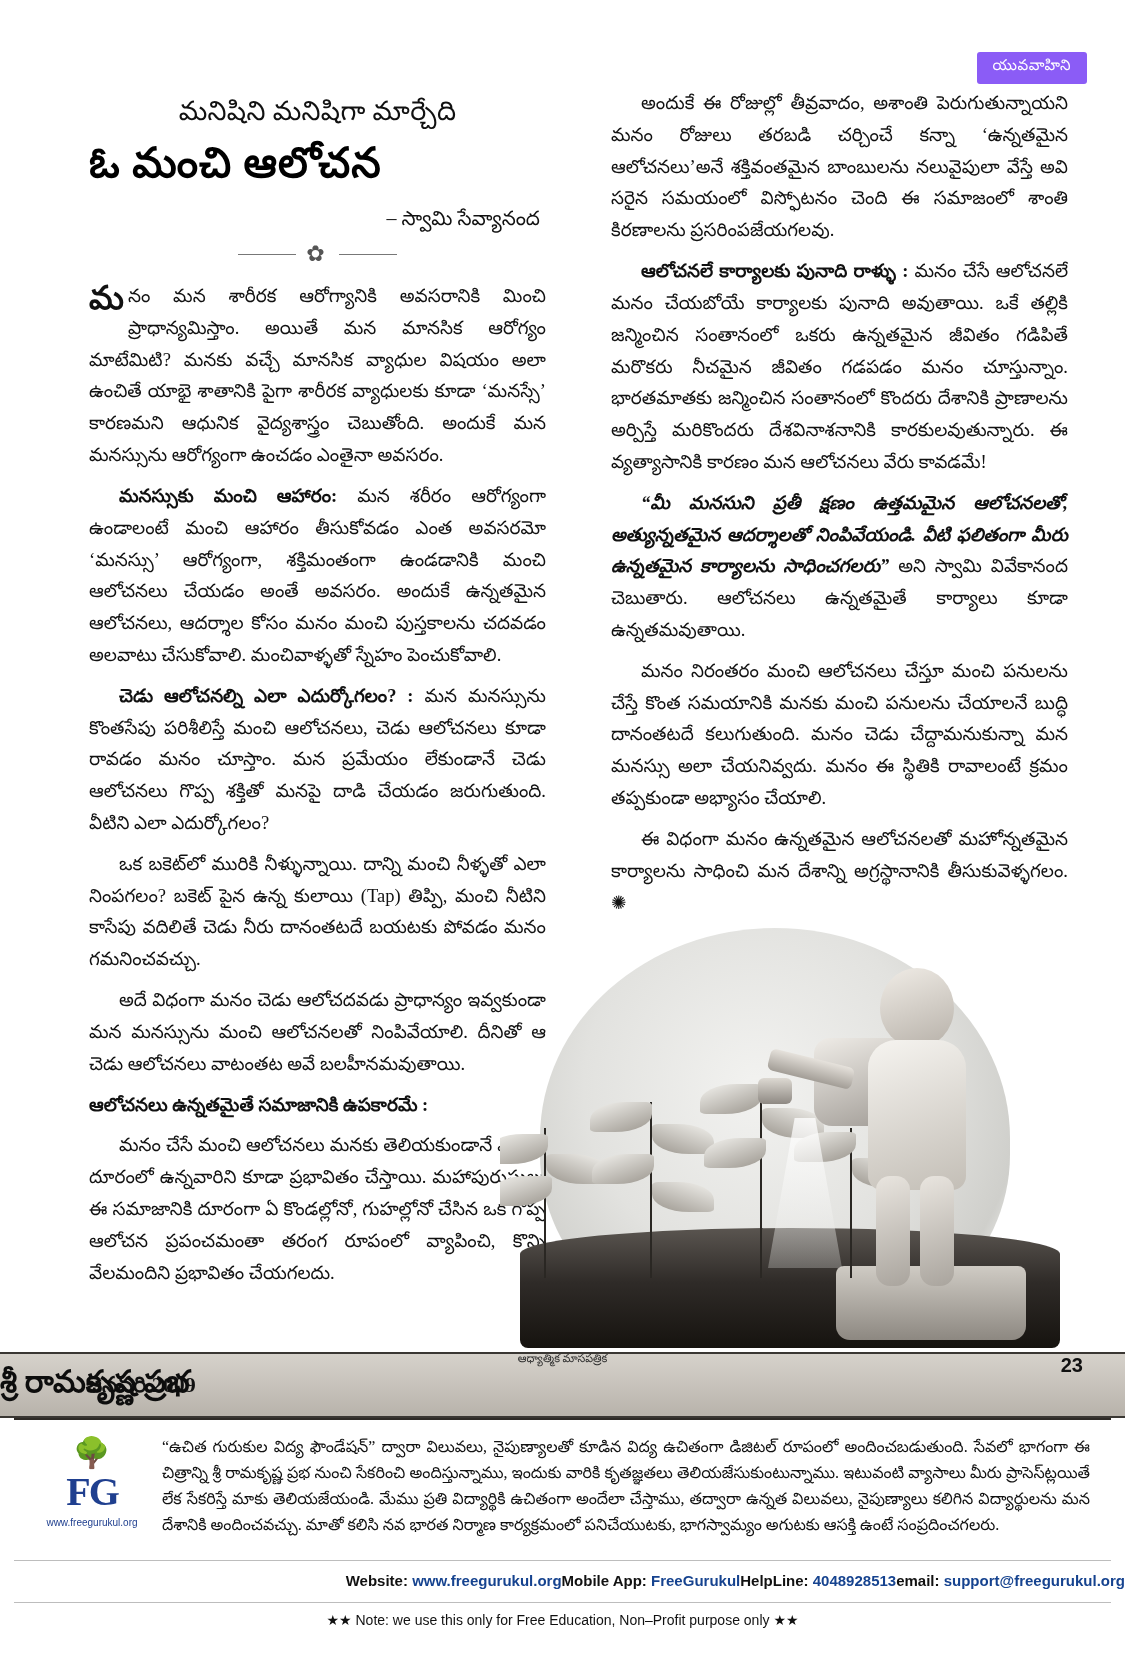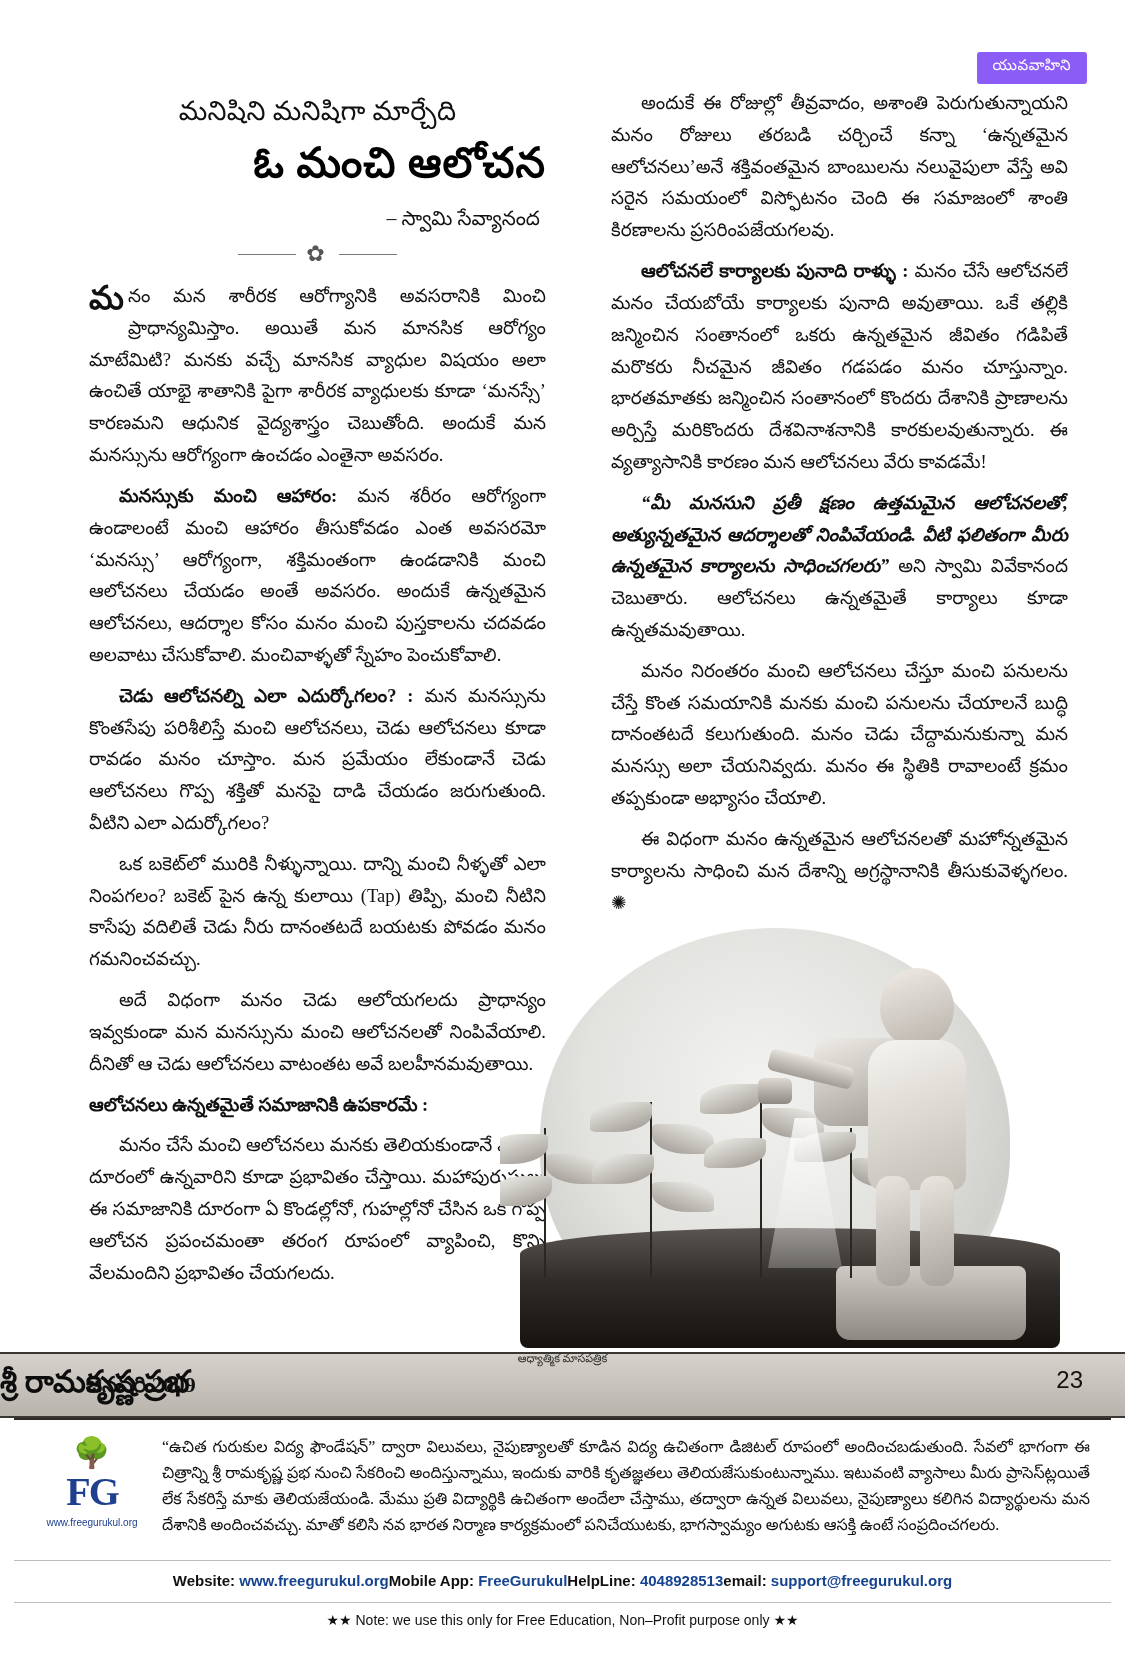--- a/index.html
+++ b/index.html
@@ -51,21 +51,21 @@
   
   .title-small {
     text-align: center;
     font-family: "Liberation Serif", serif;
     font-size: 27px;
     color: #111;
     margin: 8px 0 2px 0;
     letter-spacing: 0.3px;
   }
   .title-big {
-    text-align: right;
+    text-align: left;
     font-family: "Liberation Serif", serif;
     font-size: 42px;
     font-weight: bold;
     color: #000;
     margin: 6px 0 10px 0;
     letter-spacing: 1px;
   }
   .byline {
     text-align: right;
     font-family: "Liberation Serif", serif;
@@ -268,23 +268,23 @@
   .footer-band .magtop {
     position: absolute;
     left: 0; right: 0; top: -2px;
     text-align: center;
     font-family: "Liberation Serif", serif;
     font-size: 11px;
     color: #2b2b2b;
   }
   .footer-band .pageno {
     position: absolute;
-    right: 42px; top: 12px;
-    font-size: 24px;
-    font-weight: normal;
+    right: 42px; top: 0;
+    font-size: 20px;
+    font-weight: bold;
     color: #111;
   }
 
   
   .sponsor {
     position: absolute;
     left: 0;
     top: 1420px;
     width: 1125px;
     height: 245px;
@@ -325,21 +325,21 @@
     line-height: 1.62;
     color: #111;
     text-align: justify;
   }
   .sponsor .contacts {
     position: absolute;
     left: 0;
     right: 0;
     top: 152px;
     display: flex;
-    justify-content: center;
+    justify-content: flex-end;
     align-items: center;
     font-size: 15px;
     font-weight: bold;
   }
   .sponsor .contacts span.lbl { color: #111; }
   .sponsor .contacts span.val { color: #16438f; }
   .sponsor .rule {
     position: absolute;
     left: 14px; right: 14px;
     top: 140px;
@@ -394,21 +394,21 @@
       <p class="body">
         <span class="subhead">మనస్సుకు మంచి ఆహారం:</span><span> మన శరీరం ఆరోగ్యంగా ఉండాలంటే మంచి ఆహారం తీసుకోవడం ఎంత అవసరమో ‘మనస్సు’ ఆరోగ్యంగా, శక్తిమంతంగా ఉండడానికి మంచి ఆలోచనలు చేయడం అంతే అవసరం. అందుకే ఉన్నతమైన ఆలోచనలు, ఆదర్శాల కోసం మనం మంచి పుస్తకాలను చదవడం అలవాటు చేసుకోవాలి. మంచివాళ్ళతో స్నేహం పెంచుకోవాలి.</span>
       </p>
 
       <p class="body">
         <span class="subhead">చెడు ఆలోచనల్ని ఎలా ఎదుర్కోగలం? :</span><span> మన మనస్సును కొంతసేపు పరిశీలిస్తే మంచి ఆలోచనలు, చెడు ఆలోచనలు కూడా రావడం మనం చూస్తాం. మన ప్రమేయం లేకుండానే చెడు ఆలోచనలు గొప్ప శక్తితో మనపై దాడి చేయడం జరుగుతుంది. వీటిని ఎలా ఎదుర్కోగలం?</span>
       </p>
 
       <p class="body">ఒక బకెట్‌లో మురికి నీళ్ళున్నాయి. దాన్ని మంచి నీళ్ళతో ఎలా నింపగలం? బకెట్ పైన ఉన్న కులాయి (Tap) తిప్పి, మంచి నీటిని కాసేపు వదిలితే చెడు నీరు దానంతటదే బయటకు పోవడం మనం గమనించవచ్చు.</p>
 
-      <p class="body">అదే విధంగా మనం చెడు ఆలోయగలదు ప్రాధాన్యం ఇవ్వకుండా మన మనస్సును మంచి ఆలోచనలతో నింపివేయాలి. దీనితో ఆ చెడు ఆలోచనలు వాటంతట అవే బలహీనమవుతాయి.</p>
+      <p class="body">అదే విధంగా మనం చెడు ఆలోచదవడు ప్రాధాన్యం ఇవ్వకుండా మన మనస్సును మంచి ఆలోచనలతో నింపివేయాలి. దీనితో ఆ చెడు ఆలోచనలు వాటంతట అవే బలహీనమవుతాయి.</p>
 
       <p class="body noindent">
         <span class="subhead">ఆలోచనలు ఉన్నతమైతే సమాజానికి ఉపకారమే :</span>
       </p>
 
       <p class="body">మనం చేసే మంచి ఆలోచనలు మనకు తెలియకుండానే ఎక్కడో దూరంలో ఉన్నవారిని కూడా ప్రభావితం చేస్తాయి. మహాపురుషులు ఈ సమాజానికి దూరంగా ఏ కొండల్లోనో, గుహల్లోనో చేసిన ఒక గొప్ప ఆలోచన ప్రపంచమంతా తరంగ రూపంలో వ్యాపించి, కొన్ని వేలమందిని ప్రభావితం చేయగలదు.</p>
     </div>
 
     <div class="col">
       <p class="body">అందుకే ఈ రోజుల్లో తీవ్రవాదం, అశాంతి పెరుగుతున్నాయని మనం రోజులు తరబడి చర్చించే కన్నా ‘ఉన్నతమైన ఆలోచనలు’అనే శక్తివంతమైన బాంబులను నలువైపులా వేస్తే అవి సరైన సమయంలో విస్ఫోటనం చెంది ఈ సమాజంలో శాంతి కిరణాలను ప్రసరింపజేయగలవు.</p>

